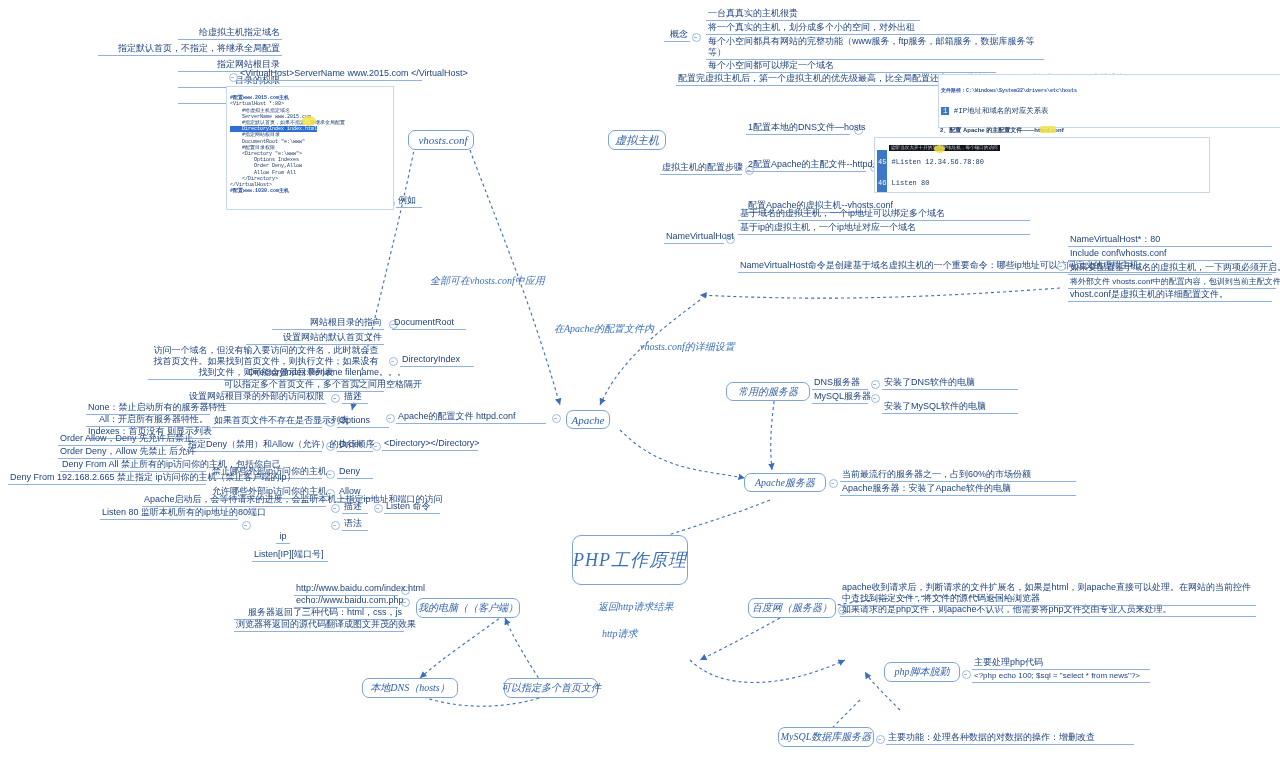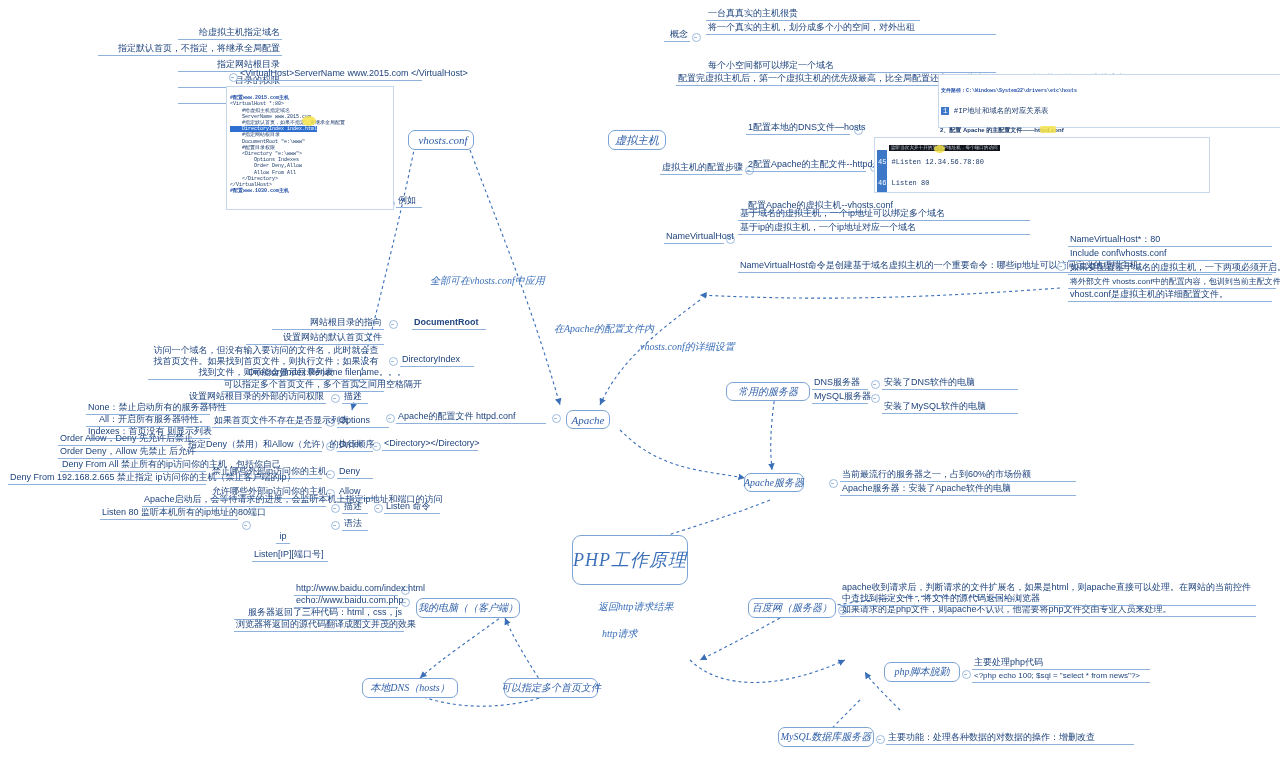--- a/index.html
+++ b/index.html
@@ -126,20 +126,21 @@
 
   <div class="node topic" style="left:608px;top:130px;width:58px;height:20px;font-size:11px;">
     <span>虚拟主机</span>
   </div>
 
   <div class="knob" style="left:692px;top:33px;"></div>
   <div class="node uline r" style="left:664px;top:29px;width:26px;">概念</div>
 
   <div class="node uline" style="left:706px;top:8px;width:214px;">一台真真实的主机很贵</div>
   <div class="node uline" style="left:706px;top:22px;width:290px;">将一个真实的主机，划分成多个小的空间，对外出租</div>
+  <div class="node uline wrap" style="left:706px;top:36px;width:338px;">每个小空间都具有网站的完整功能（www服务，ftp服务，邮箱服务，数据库服务等等）</div>
   <div class="node uline" style="left:706px;top:60px;width:290px;">每个小空间都可以绑定一个域名</div>
 
   <div class="node uline" style="left:676px;top:73px;width:600px;">配置完虚拟主机后，第一个虚拟主机的优先级最高，比全局配置还高。因此访问localhost默认指向第一个虚拟主机</div>
 
   <div class="code hosts" style="left:938px;top:74px;width:340px;height:50px;padding:1px 2px;">
     <div class="hdr">文件路径：C:\Windows\System32\drivers\etc\hosts</div>
     <div class="big"><span class="num">1</span> #IP地址和域名的对应关系表</div>
     
     
     
@@ -191,21 +192,21 @@
 
   <div class="node topic" style="left:566px;top:410px;width:44px;height:19px;font-size:11px;">
     <span>Apache</span>
   </div>
 
   <div class="knob" style="left:552px;top:414px;"></div>
   <div class="knob" style="left:386px;top:414px;"></div>
   <div class="node uline" style="left:396px;top:411px;width:150px;">Apache的配置文件 httpd.conf</div>
 
   <div class="knob" style="left:389px;top:320px;"></div>
-  <div class="node uline" style="left:412px;top:317px;width:74px;font-weight:bold;">DocumentRoot</div>
+  <div class="node uline" style="left:392px;top:317px;width:74px;">DocumentRoot</div>
   <div class="node uline r" style="left:272px;top:317px;width:112px;">网站根目录的指向</div>
 
   <div class="knob" style="left:389px;top:357px;"></div>
   <div class="node uline" style="left:400px;top:354px;width:74px;">DirectoryIndex</div>
   <div class="node uline r" style="left:246px;top:332px;width:138px;">设置网站的默认首页文件</div>
   <div class="node uline wrap" style="left:148px;top:345px;width:236px;text-align:center;">访问一个域名，但没有输入要访问的文件名，此时就会查找首页文件。如果找到首页文件，则执行文件；如果没有找到文件，则可能会显示目录列表</div>
   <div class="node uline c" style="left:246px;top:367px;width:138px;">DirectoryIndex  filename filename。。。</div>
   <div class="node uline c" style="left:222px;top:379px;width:162px;">可以指定多个首页文件，多个首页之间用空格隔开</div>
 
   <div class="knob" style="left:331px;top:394px;"></div>
@@ -257,21 +258,21 @@
   </div>
 
   <div class="node uline" style="left:812px;top:377px;width:56px;">DNS服务器</div>
   <div class="knob" style="left:871px;top:380px;"></div>
   <div class="node uline" style="left:882px;top:377px;width:136px;">安装了DNS软件的电脑</div>
 
   <div class="node uline" style="left:812px;top:391px;width:56px;">MySQL服务器</div>
   <div class="knob" style="left:871px;top:394px;"></div>
   <div class="node uline" style="left:882px;top:401px;width:136px;">安装了MySQL软件的电脑</div>
 
-  <div class="node topic" style="left:744px;top:473px;width:60px;height:19px;font-size:10px;">
+  <div class="node topic" style="left:744px;top:473px;width:82px;height:19px;font-size:10px;">
     <span>Apache服务器</span>
   </div>
   <div class="knob" style="left:829px;top:479px;"></div>
   <div class="node uline" style="left:840px;top:469px;width:236px;">当前最流行的服务器之一，占到60%的市场份额</div>
   <div class="node uline" style="left:840px;top:483px;width:236px;">Apache服务器：安装了Apache软件的电脑</div>
 
   <div class="node topic" style="left:416px;top:598px;width:104px;height:20px;font-size:10px;">
     <span>我的电脑（（客户端）</span>
   </div>
 

